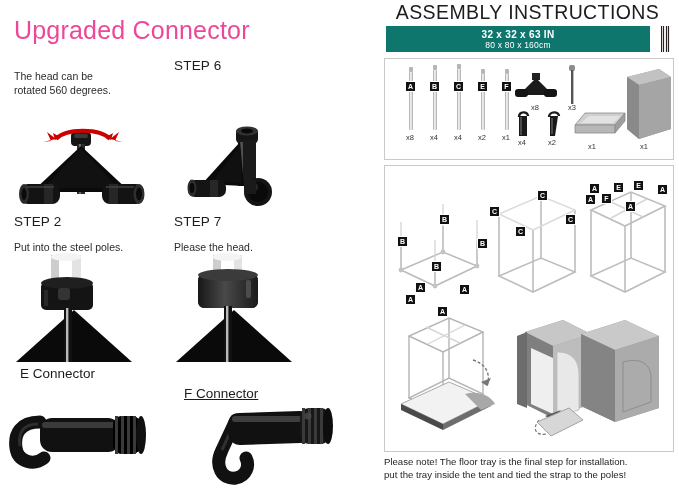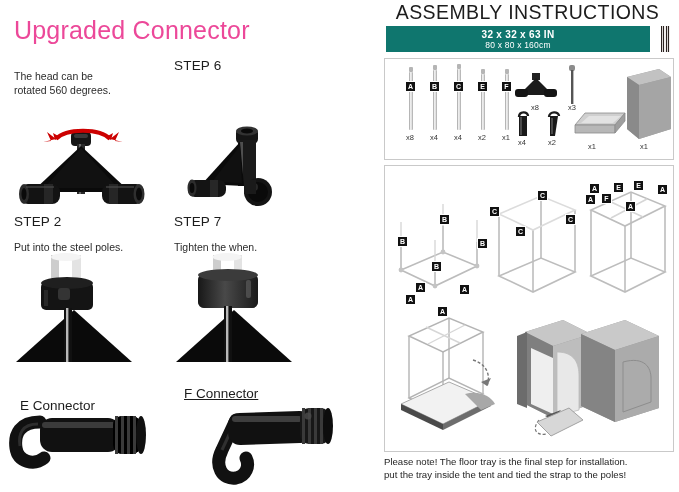--- a/index.html
+++ b/index.html
@@ -15,21 +15,21 @@
   .step{position:absolute;width:160px;}
   .step-head{font-size:13.5px;color:#1c1c1c;letter-spacing:.2px;}
   .step-desc{margin-top:11px;font-size:10.5px;line-height:14px;color:#2b2b2b;}
 
   .s1{left:14px;top:58px;}
   .s2{left:174px;top:58px;width:175px;}
   .s3{left:14px;top:214px;}
   .s4{left:174px;top:214px;}
 
   .conn-title{position:absolute;font-size:13.5px;color:#1c1c1c;}
-  .e-title{left:20px;top:398px;}
+  .e-title{left:20px;top:366px;}
   .f-title{left:184px;top:386px;text-decoration:underline;}
 
   
   .photo{position:absolute;overflow:hidden;}
 
   
   .p1{left:14px;top:124px;width:135px;height:88px;}
   .p2{left:174px;top:124px;width:135px;height:88px;}
 
   .arrow-row{position:absolute;left:24px;top:2px;width:86px;height:16px;}
@@ -167,21 +167,21 @@
         <ellipse cx="53" cy="31" rx="26" ry="6" fill="#1f1f1f"></ellipse>
         <rect x="44" y="36" width="12" height="12" rx="3" fill="#343434"></rect>
         <rect x="30" y="38" width="4" height="16" fill="#2e2e2e" opacity=".8"></rect>
         <rect x="50" y="56" width="8" height="54" fill="#111"></rect>
         <rect x="52" y="56" width="2.4" height="54" fill="#b9b9b9"></rect>
       </svg>
     </div>
 
     <div class="step s4">
       <div class="step-head">STEP 7</div>
-      <div class="step-desc" style="white-space:pre-line">Tighten the when.</div>
+      <div class="step-desc" style="white-space:pre-line">Please the head.</div>
     </div>
 
     <div class="photo p4">
       <svg width="120" height="115" viewBox="0 0 120 115">
         <path d="M60 58 L2 110 L118 110 Z" fill="#0a0a0a"></path>
         <rect x="39" y="3" width="29" height="24" fill="#ffffff"></rect>
         <rect x="39" y="3" width="8" height="24" fill="#cdcdcd"></rect>
         <rect x="60" y="3" width="8" height="24" fill="#e3e3e3"></rect>
         <ellipse cx="53" cy="5" rx="14.5" ry="4" fill="#f4f4f4"></ellipse>
         <rect x="24" y="22" width="60" height="34" rx="6" fill="#2b2b2b"></rect>

